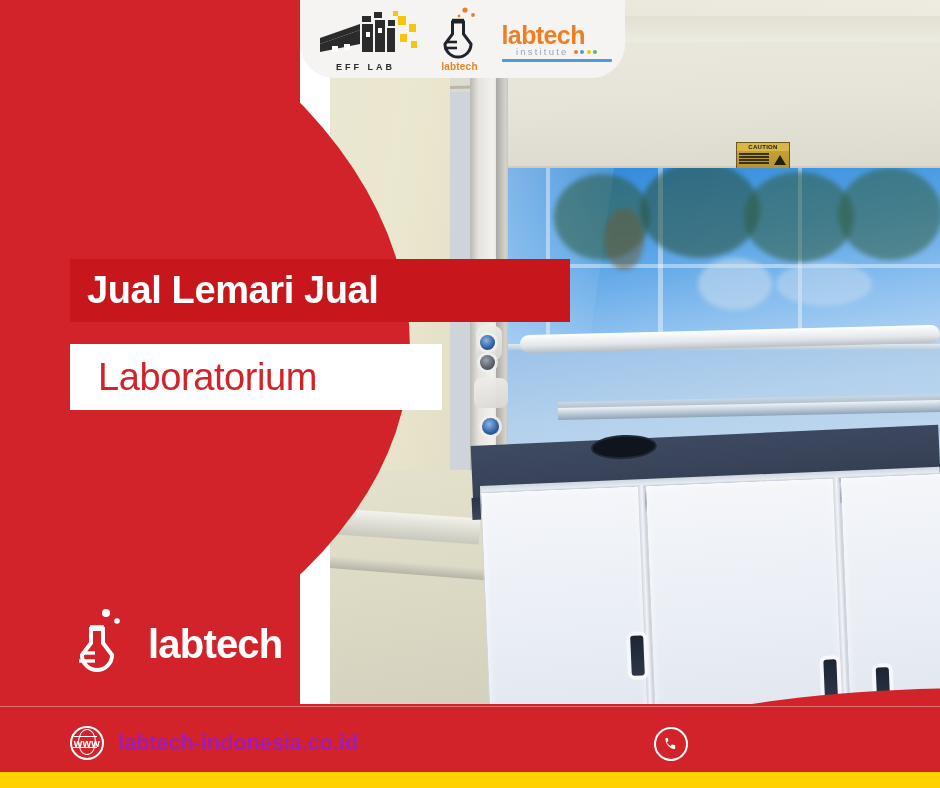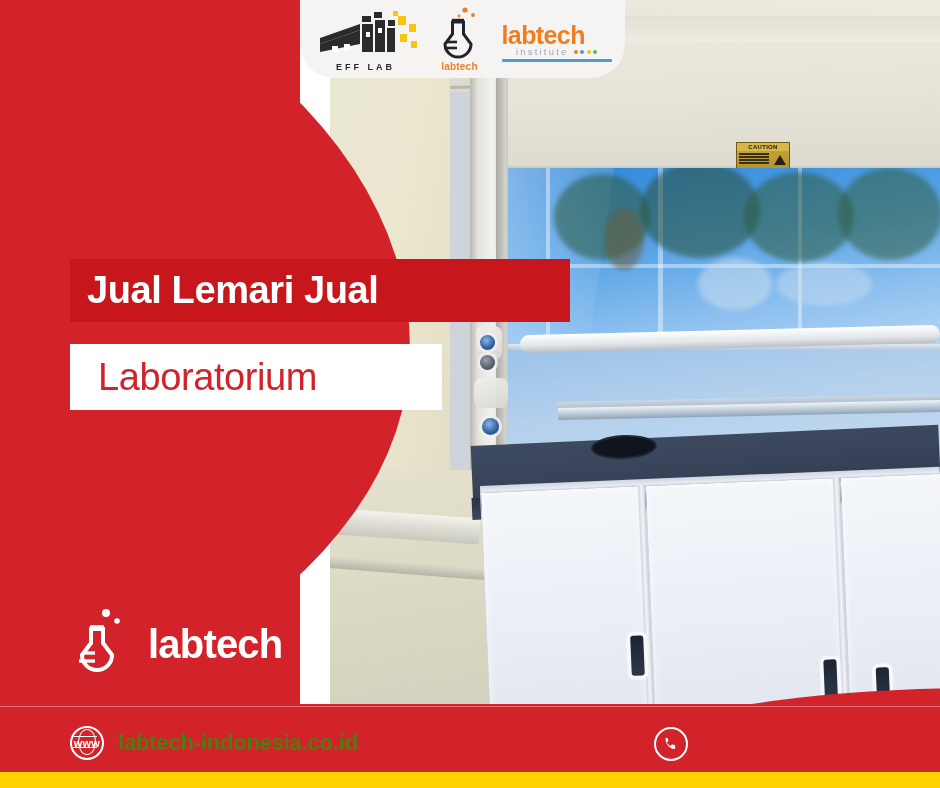--- a/index.html
+++ b/index.html
@@ -134,21 +134,21 @@
   .title-white span{font-size:38px;font-weight:normal;color:#d2232a;letter-spacing:-.4px;padding-left:28px;}
 
   
   .brand{position:absolute;left:70px;top:606px;display:flex;align-items:center;gap:16px;z-index:8;}
   .brand .bflask{position:relative;width:62px;height:76px;}
   .brand .btxt{font-size:40px;font-weight:bold;color:#fff;letter-spacing:-.8px;line-height:40px;}
 
   
   .contact-web{position:absolute;left:70px;top:726px;display:flex;align-items:center;gap:14px;z-index:9;}
   .contact-phone{position:absolute;left:654px;top:727px;display:flex;align-items:center;gap:13px;z-index:9;}
-  .ctxt{font-size:22px;font-weight:bold;color:#4d7c0f;letter-spacing:-.2px;}
+  .ctxt{font-size:22px;font-weight:bold;color:#a21caf;letter-spacing:-.2px;}
   .globe{position:relative;width:30px;height:30px;border:2px solid #fff;border-radius:50%;
       display:flex;align-items:center;justify-content:center;overflow:hidden;}
   .globe .gw{font-size:11px;font-weight:bold;color:#fff;letter-spacing:.2px;z-index:2;}
   .globe .mer{position:absolute;left:50%;top:1px;width:16px;height:24px;border:1.4px solid #fff;
       border-radius:50%;transform:translateX(-50%);}
   .globe .par{position:absolute;left:1px;width:24px;height:0;border-top:1.4px solid #fff;}
   .phonecircle{position:relative;width:30px;height:30px;border:2px solid #fff;border-radius:50%;
       display:flex;align-items:center;justify-content:center;}
 </style>
 </head>

